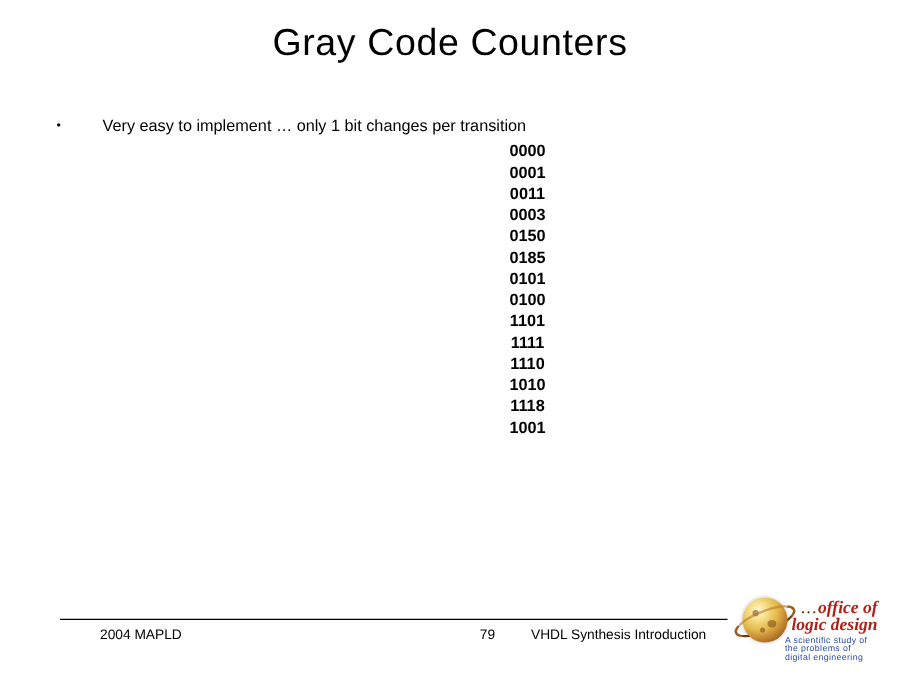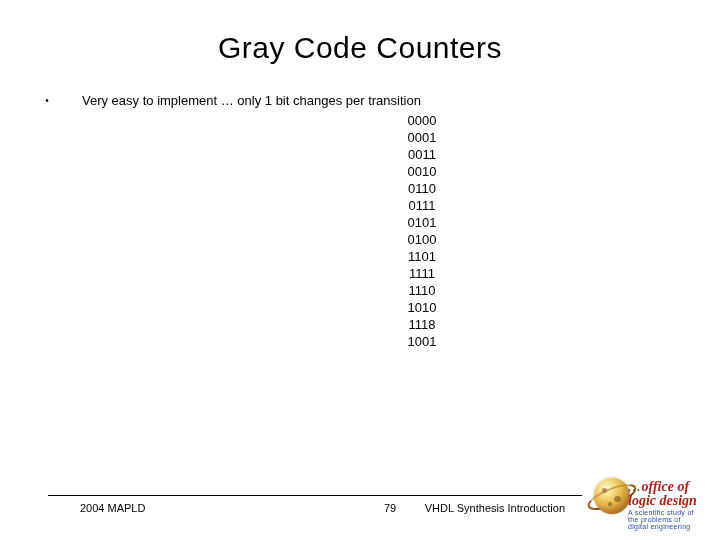--- a/index.html
+++ b/index.html
@@ -1,63 +1,63 @@
 <!DOCTYPE html>
 <html><head>
 <meta charset="utf-8">
 <style>
   * { margin: 0; padding: 0; box-sizing: border-box; }
   html, body { width: 720px; height: 540px; font-family: Arial, Helvetica, sans-serif; background: #fff; color: #000; }
   .slide { width: 720px; height: 540px; position: relative; }
-  .title { font-size: 30px; font-weight: 400; text-align: center; padding-top: 31px; letter-spacing: 0.5px; }
+  .title { font-size: 30px; font-weight: 400; text-align: center; padding-top: 18px; letter-spacing: 0.5px; }
   .body { position: absolute; top: 92px; left: 44px; right: 30px; font-size: 13px; }
   .bullet-row { display: flex; align-items: flex-start; gap: 32px; }
   .bullet-dot { font-size: 10px; line-height: 18px; width: 6px; text-align: center; }
   .bullet-text { line-height: 18px; }
   .codes { margin-top: 2px; font-size: 13px; line-height: 17px; }
-  .codes div { text-align: center; padding-left: 110px; }
+  .codes div { text-align: center; padding-left: 110px; font-weight: bold; }
   .footer { position: absolute; left: 0; right: 0; bottom: 18px; height: 40px; }
   .hr-wrap { position: absolute; bottom: 26px; left: 48px; right: 138px; }
   .hr-line { border-top: 1px solid #000; }
   .f-left { position: absolute; left: 48px; bottom: 8px; font-size: 11px; margin-left: 32px; }
   .f-center { position: absolute; left: 0; right: 0; bottom: 8px; text-align: center; font-size: 11px; padding-left: 60px; }
   .f-right { position: absolute; right: 155px; bottom: 8px; font-size: 11px; }
   .logo { position: absolute; right: 18px; bottom: 6px; width: 108px; height: 40px; }
   .planet { position: absolute; left: 0; top: 2px; width: 36px; height: 36px; border-radius: 50%;
             background: radial-gradient(circle at 35% 30%, #fff7d8 0%, #f6e08a 20%, #e2b94b 45%, #b9792a 70%, #6a3d12 100%);
             box-shadow: 0 0 3px rgba(0,0,0,0.3); }
   .planet-dot { position: absolute; width: 5px; height: 5px; border-radius: 50%; background: rgba(120,70,20,0.55); }
   .ring { position: absolute; left: -8px; top: 12px; width: 52px; height: 18px; border: 2px solid #6a3d12;
           border-radius: 50%; transform: rotate(-22deg); border-top-color: transparent; }
   .ring2 { position: absolute; left: -8px; top: 12px; width: 52px; height: 18px; border: 2px solid #b9792a;
            border-radius: 50%; transform: rotate(-22deg); border-bottom-color: transparent; opacity: 0.6; }
   .logo-text { position: absolute; left: 34px; top: 4px; right: 0; }
-  .logo-text .l2 { font-family: Georgia, "Times New Roman", serif; font-style: italic; font-weight: bold; font-size: 14px; color: #b02018; line-height: 14px; }
+  .logo-text .l2 { font-family: Georgia, "Times New Roman", serif; font-style: italic; font-weight: bold; font-size: 14px; color: #b02018; line-height: 14px; text-align: right; }
   .logo-text .l2 .dots { color: #4a2a0a; letter-spacing: 1px; font-weight: normal; }
   .logo-text .l3 { font-family: Arial, sans-serif; font-size: 7px; color: #2a4aa0; letter-spacing: 0.3px; margin-top: 1px; }
 </style>
 </head>
 <body>
 
 <div class="slide">
 
   <div class="title">Gray Code Counters</div>
 
   <div class="body">
     <div class="bullet-row">
       <span class="bullet-dot">•</span>
       <span class="bullet-text">Very easy to implement …  only 1 bit changes per transition</span>
     </div>
     <div class="codes">
       <div>0000</div>
       <div>0001</div>
       <div>0011</div>
-      <div>0010</div>
-      <div>0110</div>
-      <div>0111</div>
+      <div>0003</div>
+      <div>0150</div>
+      <div>0185</div>
       <div>0101</div>
       <div>0100</div>
       <div>1101</div>
       <div>1111</div>
       <div>1110</div>
       <div>1010</div>
       <div>1118</div>
       <div>1001</div>
     </div>
   </div>

